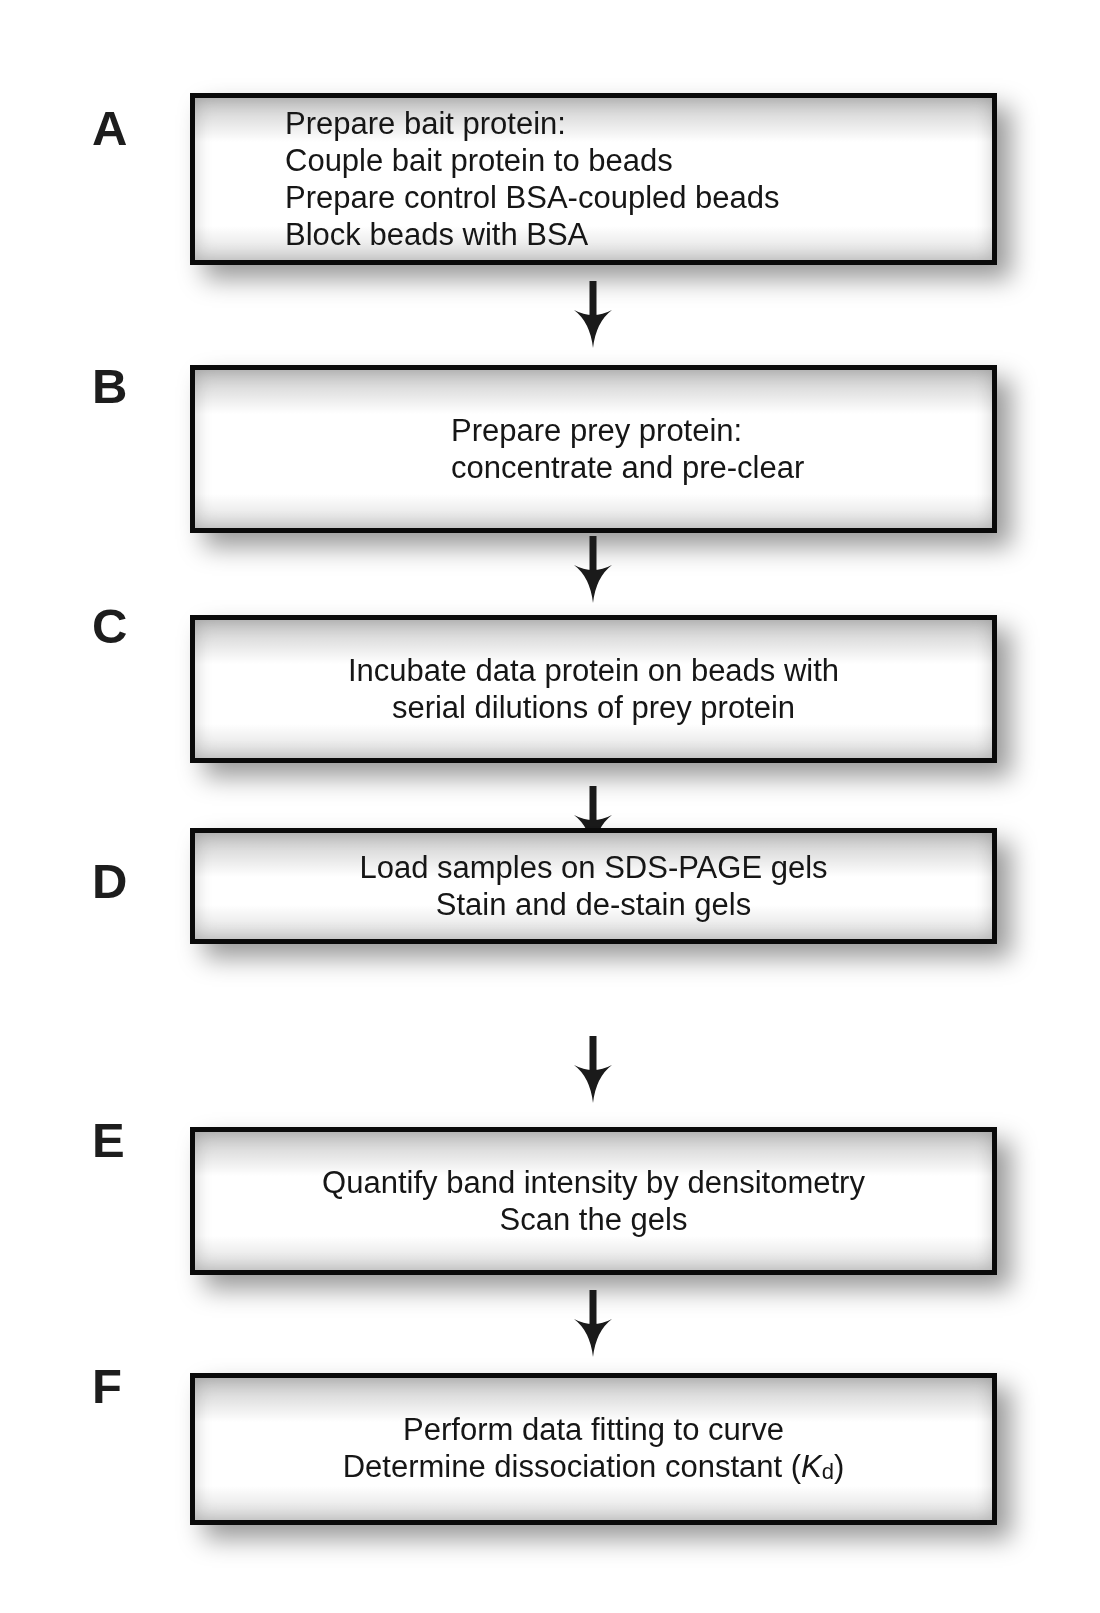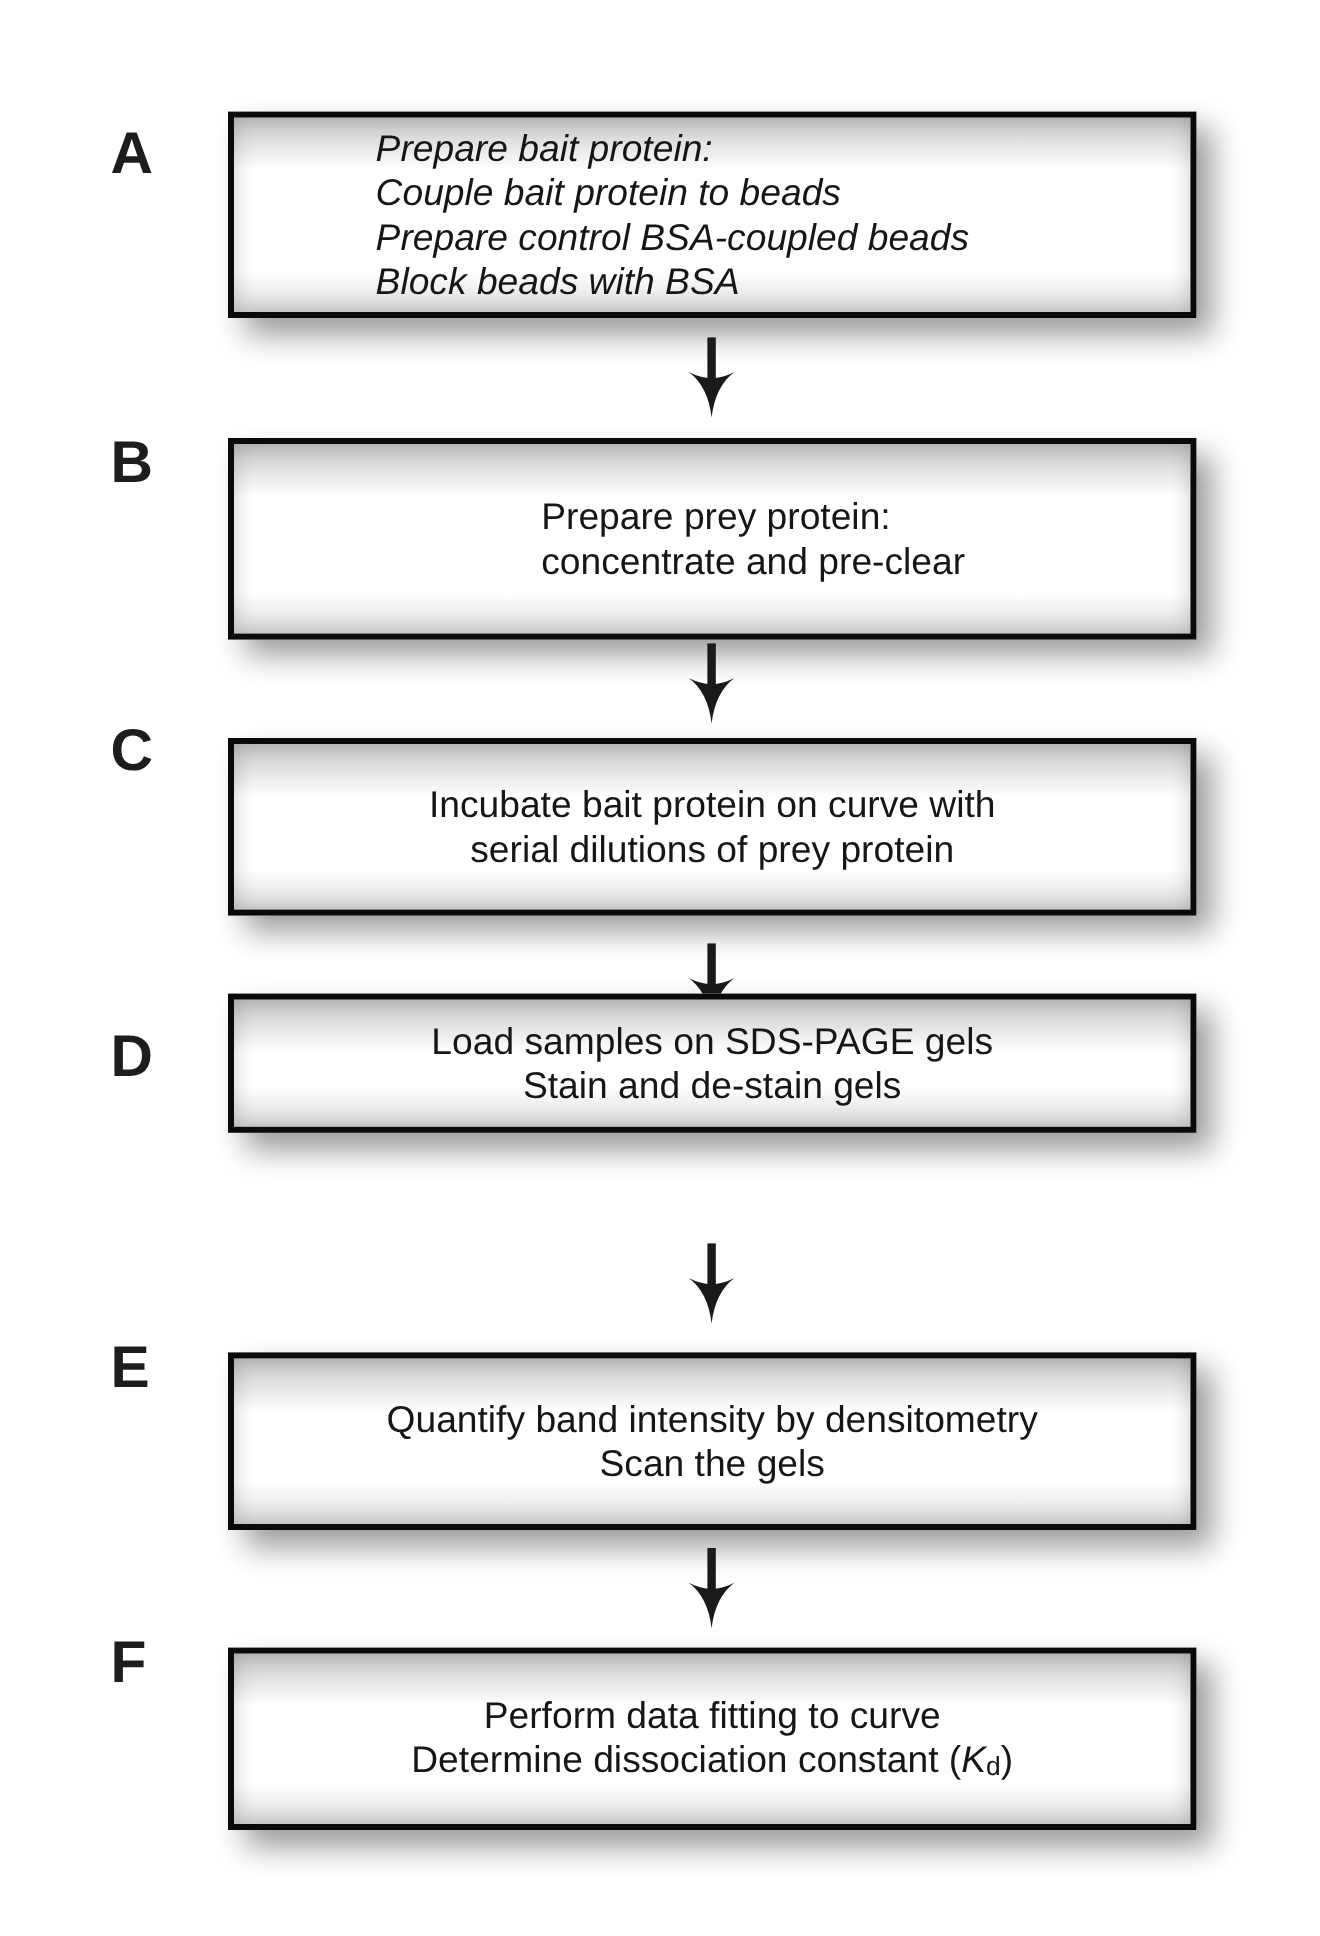--- a/index.html
+++ b/index.html
@@ -36,21 +36,21 @@
     flex-direction: column;
     justify-content: center;
   }
   .box-text {
     font-size: 31px;
     line-height: 37px;
     color: #161616;
   }
   .left-align  { text-align: left; }
   .center-align{ text-align: center; }
-  .pad-a { padding-left: 118px; font-style: italic; }
+  .pad-a { padding-left: 90px; }
   .pad-b { padding-left: 256px; }
   .arrow {
     position: absolute;
     left: 573px;
     width: 40px;
     height: 68px;
   }
   .kd-symbol { font-style: italic; }
   .kd-sub {
     font-size: 22px;
@@ -87,21 +87,21 @@
   </div>
 
   <svg class="arrow" style="top:536px" viewBox="0 0 40 68">
     <rect x="16.5" y="0" width="7" height="36" fill="#1a1a1a"></rect>
     <path d="M1,29 Q20,39 39,29 Q23,41 20,67 Q17,41 1,29 Z" fill="#1a1a1a"></path>
   </svg>
 
   <div class="step-label" style="top:602px">C</div>
   <div class="box" style="top:615px;height:148px">
     <div class="box-text center-align">
-      <div>Incubate bait protein on curve with</div>
+      <div>Incubate data protein on beads with</div>
       <div>serial dilutions of prey protein</div>
     </div>
   </div>
 
   <svg class="arrow" style="top:786px" viewBox="0 0 40 68">
     <rect x="16.5" y="0" width="7" height="36" fill="#1a1a1a"></rect>
     <path d="M1,29 Q20,39 39,29 Q23,41 20,67 Q17,41 1,29 Z" fill="#1a1a1a"></path>
   </svg>
 
   <div class="step-label" style="top:857px">D</div>

